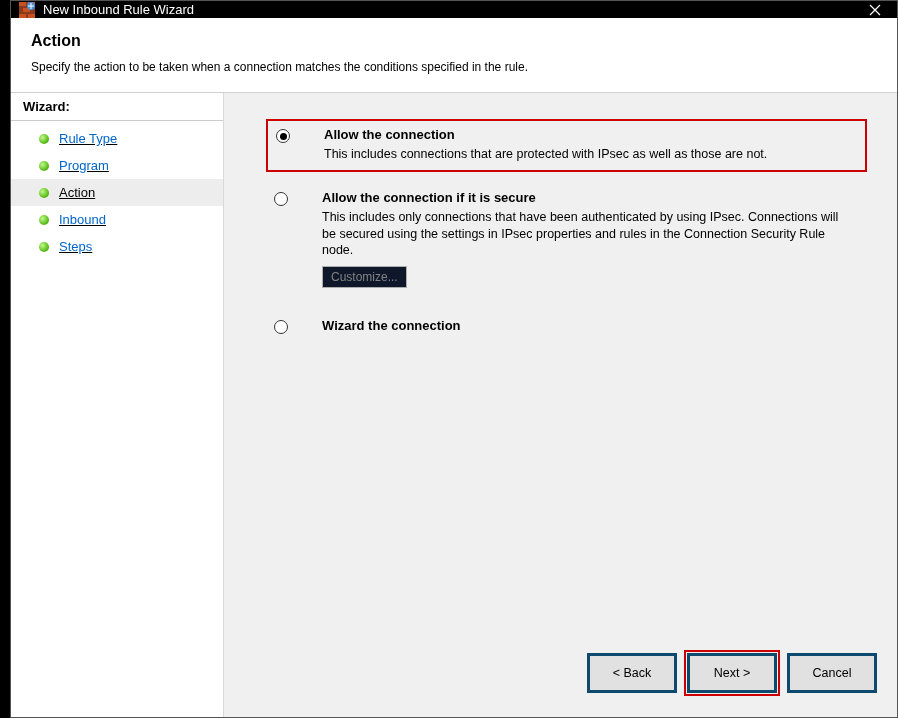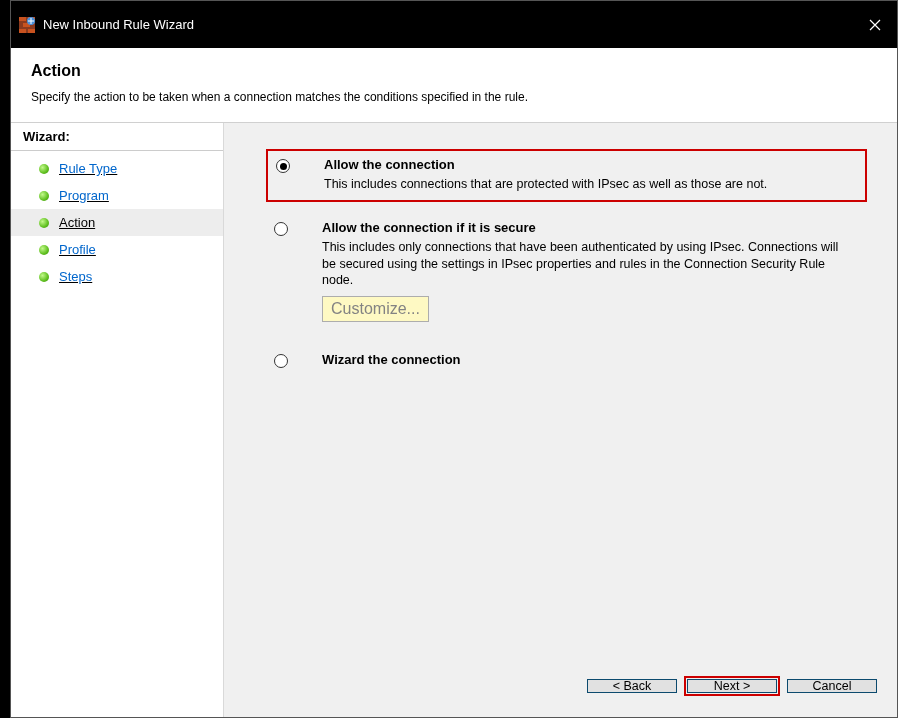--- a/index.html
+++ b/index.html
@@ -1,20 +1,20 @@
 <!DOCTYPE html>
 <html><head>
   <meta charset="utf-8">
   <style>
     * { box-sizing: border-box; margin: 0; padding: 0; }
     body { font-family: "Segoe UI", Tahoma, sans-serif; font-size: 12px; background: #fff; width: 898px; height: 718px; overflow: hidden; }
     .outer-frame { width: 898px; height: 718px; display: flex; }
     .left-black-bar { width: 10px; background: #000; }
     .window { flex: 1; display: flex; flex-direction: column; background: #fff; border: 1px solid #555; }
-    .titlebar { background: #000; color: #fff; height: 47px; display: flex; align-items: center; padding: 0 0 0 8px; }
+    .titlebar { background: #000; color: #fff; height: 17px; display: flex; align-items: center; padding: 0 0 0 8px; }
     .titlebar-icon { width: 16px; height: 16px; margin-right: 8px; display: inline-block; }
     .titlebar-icon svg { width: 16px; height: 16px; }
     .titlebar-title { flex: 1; font-size: 13px; }
     .titlebar-close { width: 45px; height: 30px; display: flex; align-items: center; justify-content: center; color: #fff; cursor: default; }
     .titlebar-close svg { width: 12px; height: 12px; }
     .header-area { background: #fff; padding: 14px 20px 18px 20px; border-bottom: 1px solid #d0d0d0; }
     .header-title { font-size: 16px; font-weight: bold; color: #000; margin-bottom: 10px; }
     .header-subtitle { font-size: 12px; color: #000; }
     .body-area { flex: 1; display: flex; overflow: hidden; }
     .steps-panel { width: 213px; background: #fff; border-right: 1px solid #d9d9d9; }
@@ -30,23 +30,23 @@
     .main-content { flex: 1; padding: 26px 30px 10px 42px; position: relative; }
     .prompt-text { font-size: 12.5px; color: #000; margin-bottom: 26px; }
     .option-block { display: flex; align-items: flex-start; margin-bottom: 16px; padding: 6px 8px 8px 4px; gap: 24px; }
     .option-block.highlighted { border: 2px solid #c00; margin-bottom: 12px; }
     .radio-wrap { width: 22px; display: flex; justify-content: center; padding-top: 2px; }
     .radio-circle { width: 14px; height: 14px; border: 1.5px solid #333; border-radius: 50%; display: flex; align-items: center; justify-content: center; background: #fff; }
     .radio-dot { width: 7px; height: 7px; border-radius: 50%; background: #000; }
     .option-text { flex: 1; padding-left: 6px; }
     .option-title { font-weight: bold; font-size: 13px; color: #000; margin-bottom: 4px; }
     .option-desc { font-size: 12.5px; color: #000; line-height: 1.3; max-width: 520px; }
-    .customize-btn { margin-top: 8px; padding: 3px 8px; background: #fef9c3; border: 1px solid #adadad; color: #838383; font-size: 16px; display: inline-block; }
+    .customize-btn { margin-top: 8px; padding: 3px 8px; background: #0f172a; border: 1px solid #adadad; color: #838383; font-size: 12px; display: inline-block; }
     .button-row { display: flex; justify-content: flex-end; padding: 0 20px 24px 0; gap: 10px; }
-    .dlg-button { min-width: 90px; height: 14px; padding: 0 4px; background: #e1e1e1; border: 1px solid #0c4a6e; font-size: 12.5px; color: #000; display: flex; align-items: center; justify-content: center; }
+    .dlg-button { min-width: 90px; height: 40px; padding: 0 4px; background: #e1e1e1; border: 3px solid #0c4a6e; font-size: 12.5px; color: #000; display: flex; align-items: center; justify-content: center; }
     .dlg-button.highlighted-btn { outline: 2px solid #c00; outline-offset: 1px; }
   </style>
 </head>
 <body>
 
 <div class="outer-frame">
   <div class="left-black-bar"></div>
   <div class="window">
     <div class="titlebar">
       <span class="titlebar-icon">
@@ -87,21 +87,21 @@
           <div class="step-item">
             <span class="step-bullet"></span>
             <span class="step-link">Program</span>
           </div>
           <div class="step-item active">
             <span class="step-bullet"></span>
             <span class="step-active-label">Action</span>
           </div>
           <div class="step-item">
             <span class="step-bullet"></span>
-            <span class="step-link">Profile</span>
+            <span class="step-link">Inbound</span>
           </div>
           <div class="step-item">
             <span class="step-bullet"></span>
             <span class="step-link">Steps</span>
           </div>
         </div>
       </div>
 
       <div class="main-panel">
         <div class="main-content">

